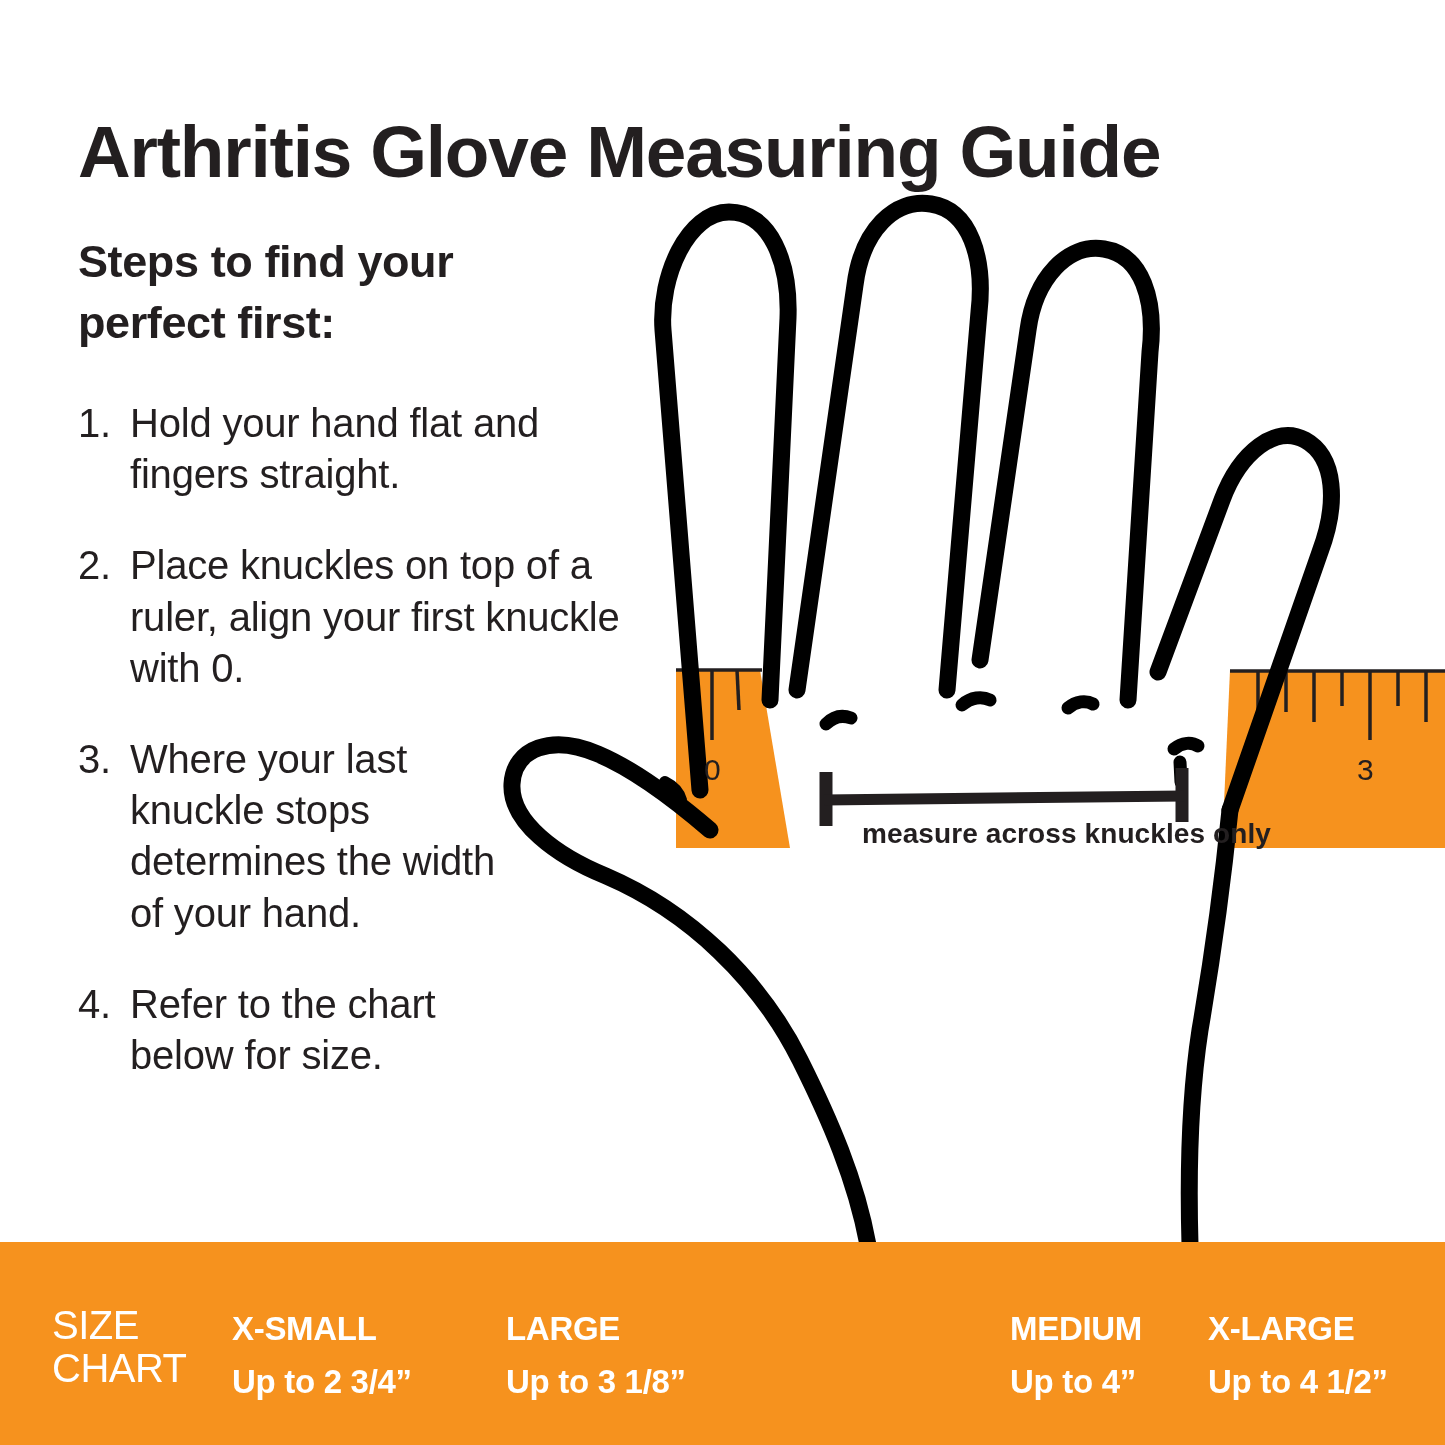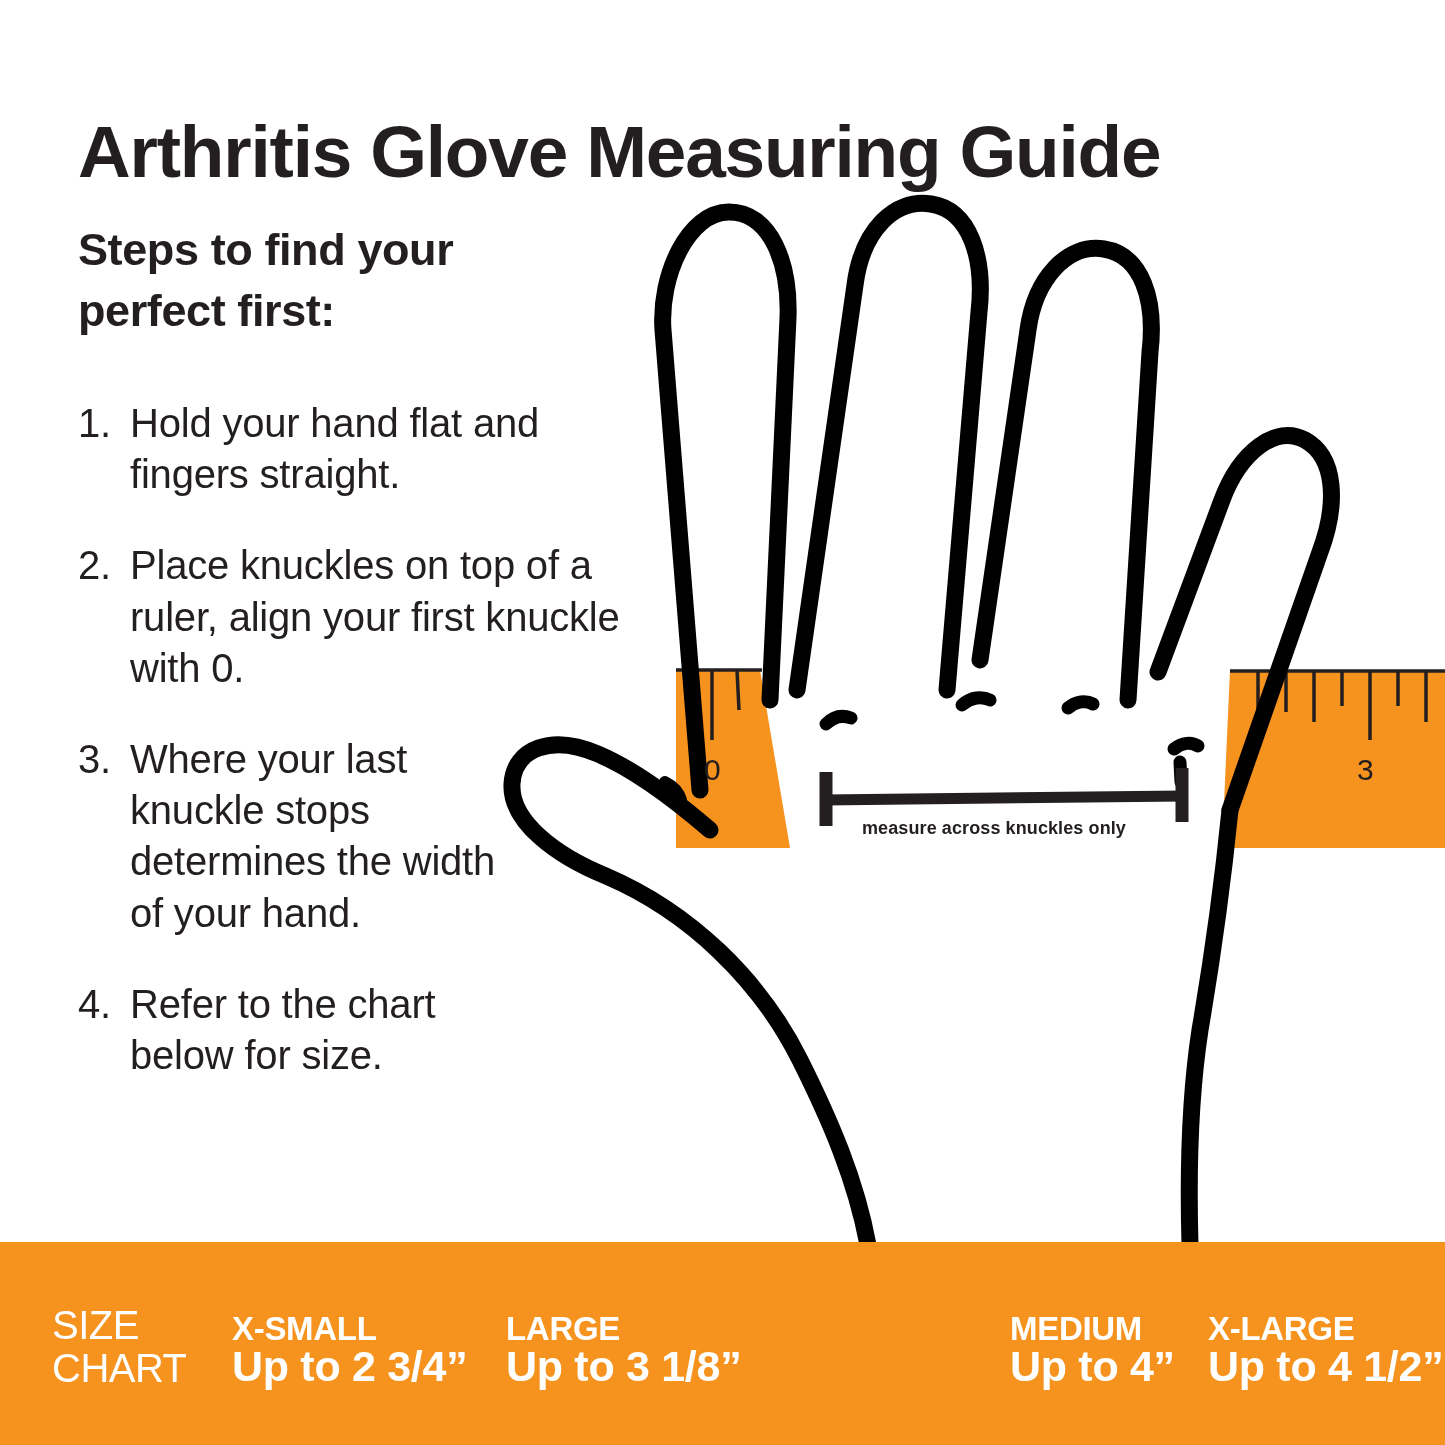--- a/index.html
+++ b/index.html
@@ -29,21 +29,21 @@
     letter-spacing: -1.2px;
     color: #231f20;
     line-height: 1.0;
     white-space: nowrap;
   }
 
   
   #steps-heading {
     position: absolute;
     left: 78px;
-    top: 220px;
+    top: 232px;
     width: 480px;
     font-size: 45px;
     font-weight: bold;
     color: #231f20;
     line-height: 1.35;
     letter-spacing: -0.4px;
   }
   #steps-list {
     position: absolute;
     left: 78px;
@@ -82,21 +82,21 @@
     display: block;
     width: 1445px;
     height: 1245px;
   }
 
   
   #measure-caption {
     position: absolute;
     left: 862px;
     top: 818px;
-    font-size: 18px;
+    font-size: 28px;
     font-weight: bold;
     color: #231f20;
     letter-spacing: 0.1px;
     white-space: nowrap;
   }
 
   
   .ruler-num {
     position: absolute;
     font-size: 30px;
@@ -120,26 +120,26 @@
     color: #FFFFFF;
   }
   .sc-name {
     font-size: 33px;
     font-weight: bold;
     letter-spacing: -0.3px;
     white-space: nowrap;
     line-height: 1.0;
   }
   .sc-val {
-    font-size: 43px;
+    font-size: 33px;
     font-weight: bold;
     letter-spacing: -0.3px;
     white-space: nowrap;
     line-height: 1.0;
-    margin-top: 0;
+    margin-top: 20px;
   }
   #sc-label {
     position: absolute;
     left: 52px;
     top: 1304px;
     font-size: 40px;
     font-weight: normal;
     color: #FFFFFF;
     line-height: 1.08;
     letter-spacing: -0.5px;

